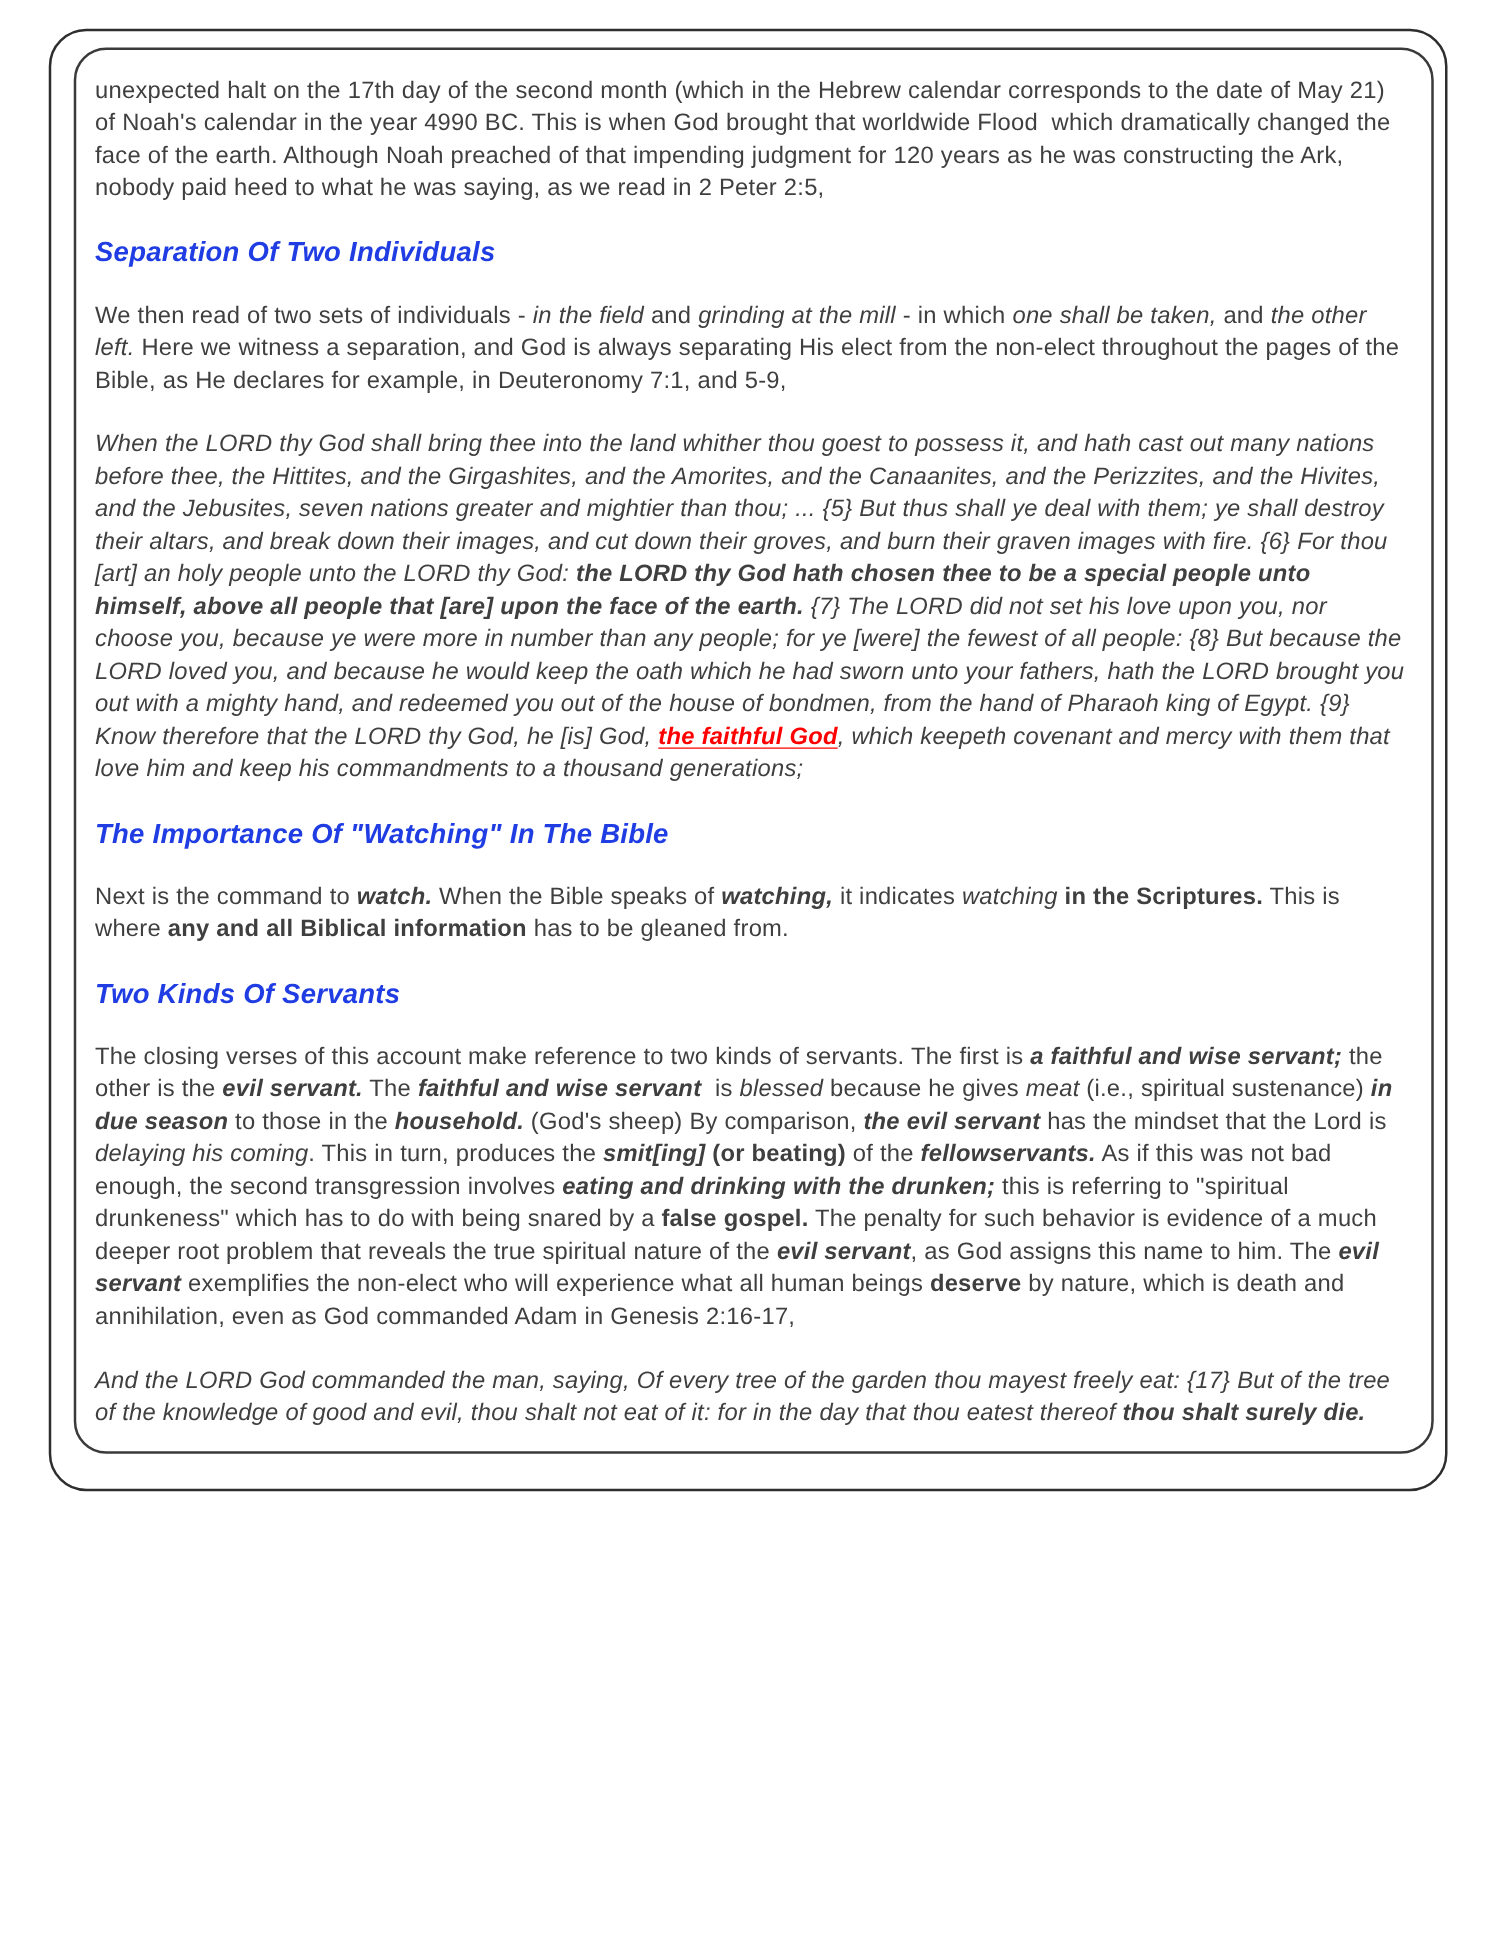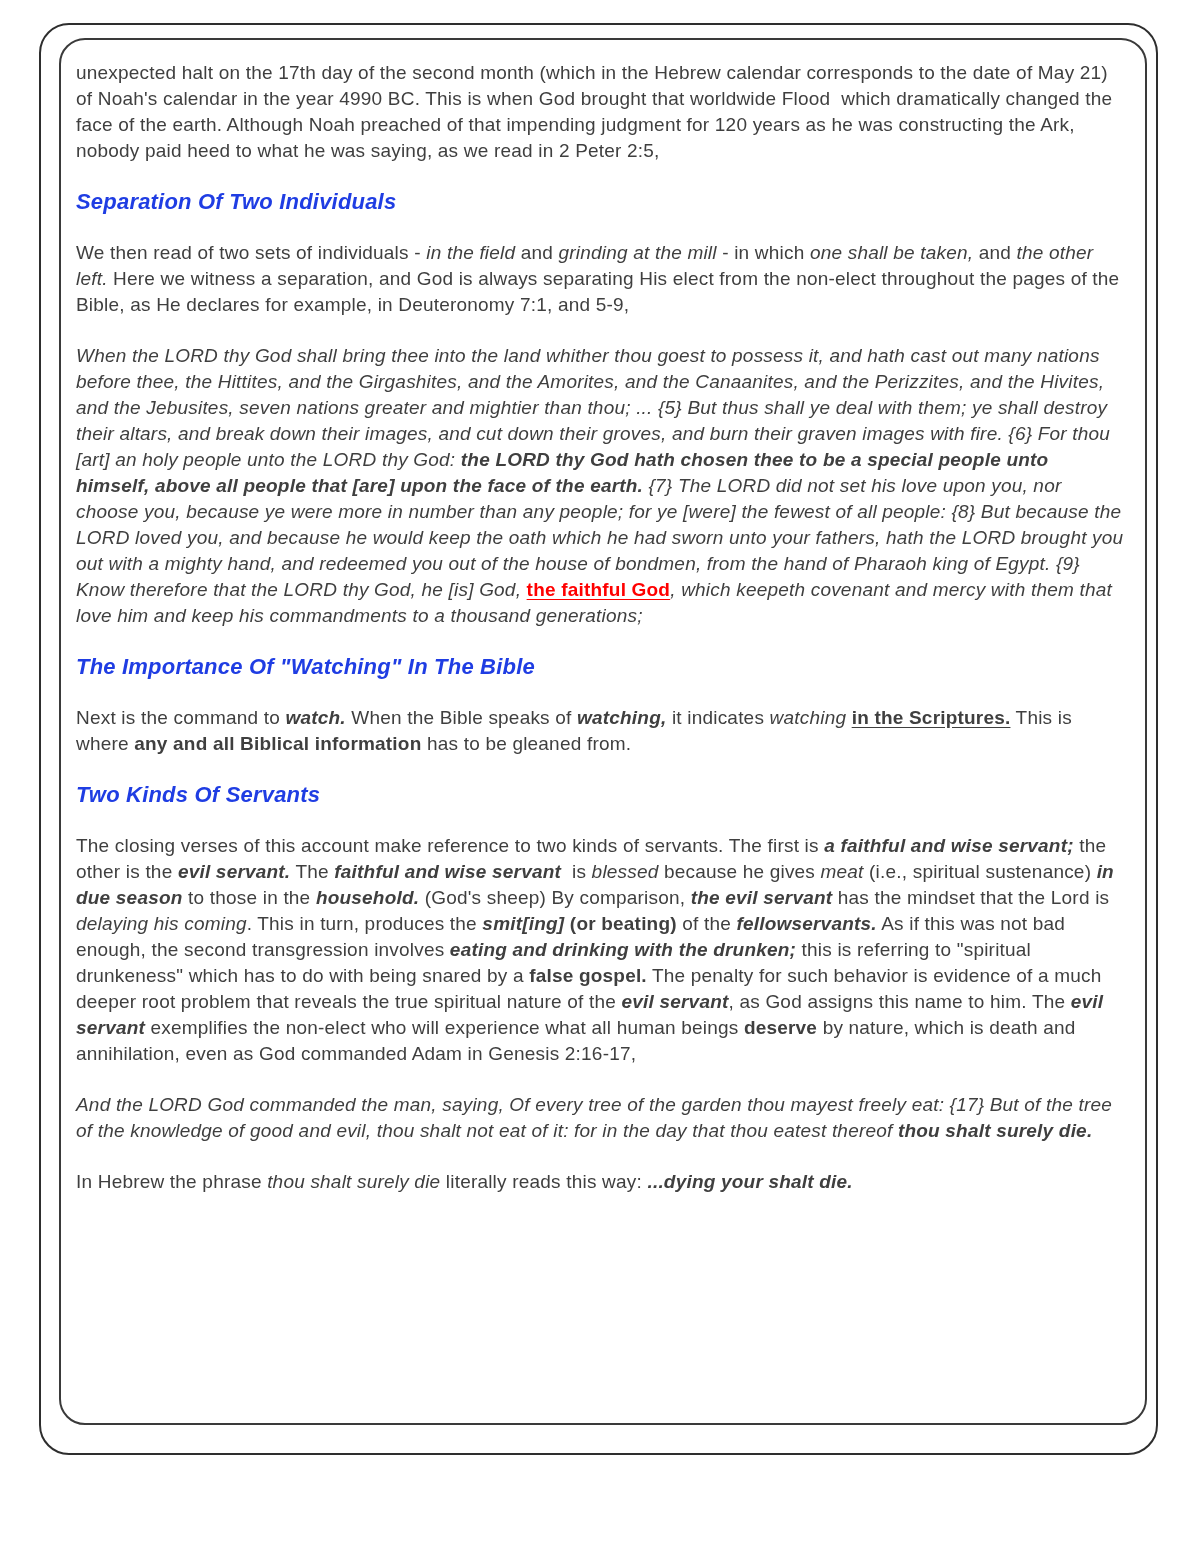--- a/index.html
+++ b/index.html
@@ -11,21 +11,21 @@
     --page-bg:#ffffff;
   }
   *{box-sizing:border-box;}
   html,body{margin:0;padding:0;}
   body{
     width:1200px;height:1553px;position:relative;
     background:var(--page-bg);
     font-family:"Liberation Sans","DejaVu Sans",sans-serif;
   }
   .frame-outer{
-    position:absolute;left:39px;top:23px;width:1119px;height:1432px;
+    position:absolute;left:39px;top:23px;width:1119px;height:1170px;
     border:2px solid var(--frame-outer);border-radius:30px;
   }
   .frame-inner{
     position:absolute;left:18px;top:13px;right:9px;bottom:28px;
     border:2px solid var(--frame-inner);border-radius:26px;
     padding:20px 18px 18px 15px;overflow:hidden;
   }
   .doc{
     font-size:19px;line-height:26px;color:var(--body-text);
     letter-spacing:0.2px;
@@ -33,23 +33,23 @@
   .doc p.para{margin:0 0 25px;white-space:pre-wrap;}
   .doc h2.heading{
     margin:0 0 25px;font-size:22px;line-height:26px;
     color:var(--heading-blue);font-style:italic;font-weight:700;
     white-space:pre-wrap;
   }
   .run-r{}
   .run-i{font-style:italic;}
   .run-b{font-weight:700;margin-top:40px;}
   .run-bi{font-weight:700;font-style:italic;}
-  .run-bu{font-weight:700;text-decoration:underline;text-underline-offset:3px;}
+  .run-bu{font-weight:700;text-underline-offset:3px;}
   .run-link{
-    color:var(--link-red);font-weight:700;
+    color:var(--link-red);font-weight:700;font-style:italic;
     text-decoration:underline;text-underline-offset:3px;cursor:pointer;margin-top:16px;
   }
 </style>
 </head>
 <body>
 
 <div class="frame-outer">
   <div class="frame-inner">
     <div class="doc" id="doc-body">
         <p class="para"><span class="run-r">unexpected halt on the 17th day of the second month (which in the Hebrew calendar corresponds to the date of May 21) of Noah's calendar in the year 4990 BC. This is when God brought that worldwide Flood  which dramatically changed the face of the earth. Although Noah preached of that impending judgment for 120 years as he was constructing the Ark, nobody paid heed to what he was saying, as we read in 2 Peter 2:5,</span></p>

